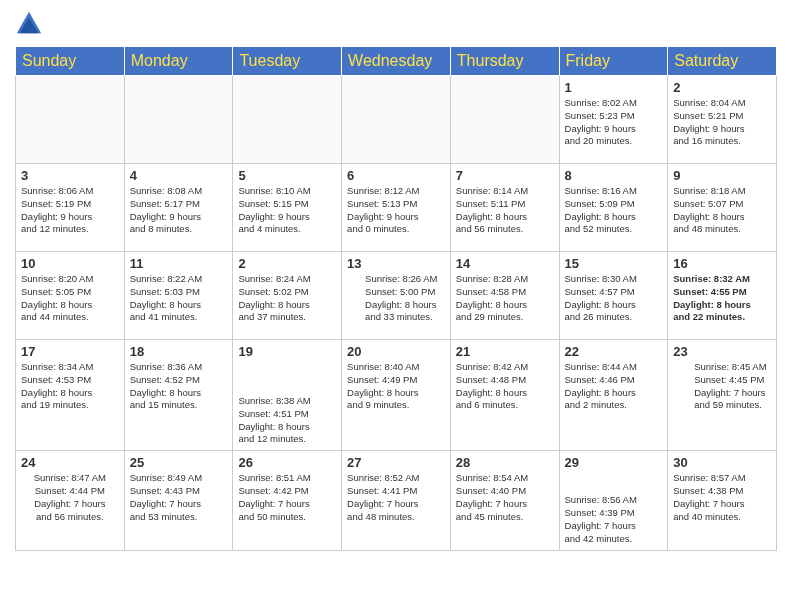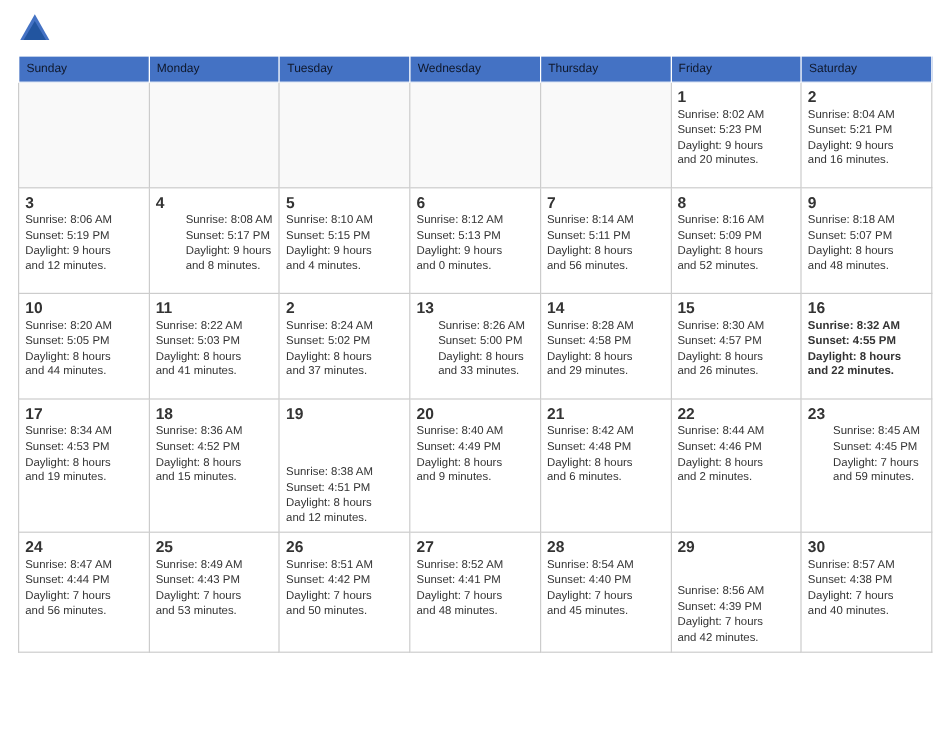--- a/index.html
+++ b/index.html
@@ -50,24 +50,24 @@
       font-size: 14px;
       color: #555;
     }
     .calendar {
       width: 100%;
       border-collapse: collapse;
       table-layout: fixed;
     }
     .calendar th {
       background-color: #4472C4;
-      color: #0f172a;
+      color: #fde047;
       text-align: left;
       padding: 5px 6px;
-      font-size: 10px;
+      font-size: 16px;
       font-weight: normal;
       border: 1px solid #fff;
     }
     .calendar td {
       border: 1px solid #ccc;
       vertical-align: top;
       padding: 4px 5px;
       height: 88px;
       font-size: 10px;
       background: #fff;
@@ -146,21 +146,21 @@
         <tr>
           <td>
             <span class="day-number">3</span>
             <div class="day-info" style="white-space: pre-line;">Sunrise: 8:06 AM
 Sunset: 5:19 PM
 Daylight: 9 hours
 and 12 minutes.</div>
           </td>
           <td>
             <span class="day-number">4</span>
-            <div class="day-info" style="white-space: pre-line; margin-left: 25px;">Sunrise: 8:08 AM
+            <div class="day-info" style="white-space: pre-line;">Sunrise: 8:08 AM
 Sunset: 5:17 PM
 Daylight: 9 hours
 and 8 minutes.</div>
           </td>
           <td>
             <span class="day-number">5</span>
             <div class="day-info" style="white-space: pre-line;">Sunrise: 8:10 AM
 Sunset: 5:15 PM
 Daylight: 9 hours
 and 4 minutes.</div>
@@ -292,21 +292,21 @@
             <span class="day-number">23</span>
             <div class="day-info" style="white-space: pre-line; margin-left: 21px;">Sunrise: 8:45 AM
 Sunset: 4:45 PM
 Daylight: 7 hours
 and 59 minutes.</div>
           </td>
         </tr>
         <tr>
           <td>
             <span class="day-number">24</span>
-            <div class="day-info" style="white-space: pre-line;">Sunrise: 8:47 AM
+            <div class="day-info" style="white-space: pre-line; text-align: center;">Sunrise: 8:47 AM
 Sunset: 4:44 PM
 Daylight: 7 hours
 and 56 minutes.</div>
           </td>
           <td>
             <span class="day-number">25</span>
             <div class="day-info" style="white-space: pre-line;">Sunrise: 8:49 AM
 Sunset: 4:43 PM
 Daylight: 7 hours
 and 53 minutes.</div>

